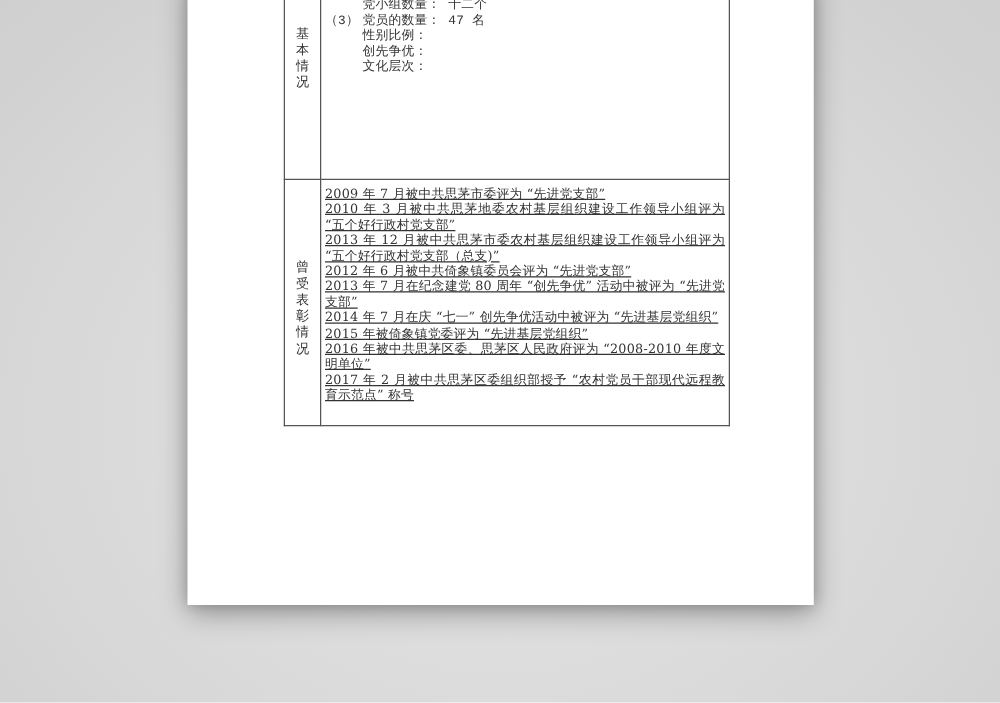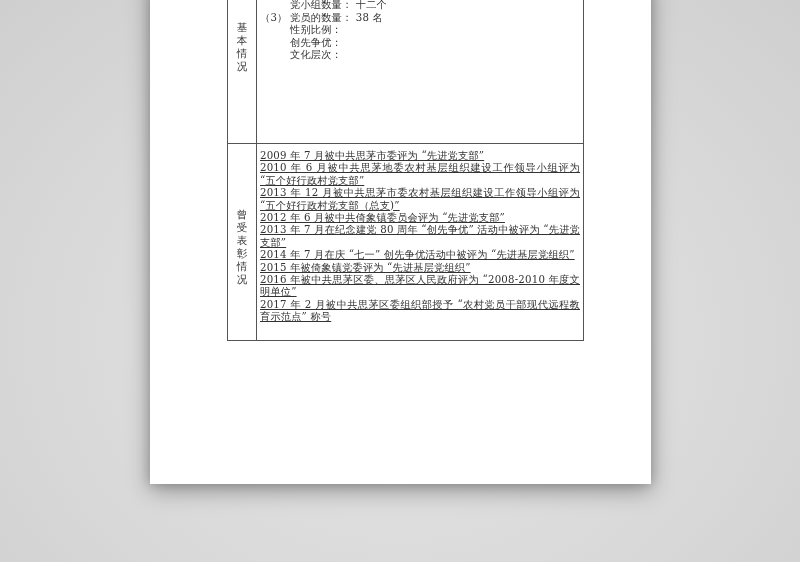--- a/index.html
+++ b/index.html
@@ -46,63 +46,63 @@
   .row-basic .vlabel { margin-top: 40px; }
   .row-awards td { height: 196px; }
   .row-awards .vlabel { margin-top: 64px; }
   .content-cell {
     padding: 0 3px 0 3px !important;
     font-size: 10.2px;
     line-height: 12.4px;
     letter-spacing: 0.2px;
   }
   .basic-lines { padding-top: 18px; }
-  .bline { white-space: nowrap; height: 12.6px; }
+  .bline { white-space: nowrap; height: 12.6px; font-family: Liberation Mono, monospace; }
   .bline .prefix { display: inline-block; width: 30px; text-align: left; }
   .award-lines { padding-top: 6px; }
   .aline { text-align: justify; text-decoration: underline; }
 </style>
 </head>
 <body>
 
 <div class="page">
   <table class="doc-table">
     <tbody>
         <tr class="row-basic">
       <td class="label-cell">
         <span class="vlabel">基本情况</span>
       </td>
       <td class="content-cell">
         <div class="basic-lines">
           <div class="bline">
             <span class="prefix"></span><span>党小组数量：  十二个</span>
           </div>
           <div class="bline">
-            <span class="prefix">（3）</span><span>党员的数量：  38 名</span>
+            <span class="prefix">（3）</span><span>党员的数量：  47 名</span>
           </div>
           <div class="bline">
             <span class="prefix"></span><span>性别比例：</span>
           </div>
           <div class="bline">
             <span class="prefix"></span><span>创先争优：</span>
           </div>
           <div class="bline">
             <span class="prefix"></span><span>文化层次：</span>
           </div>
         </div>
       </td>
     </tr>
     <tr class="row-awards">
       <td class="label-cell">
         <span class="vlabel">曾受表彰情况</span>
       </td>
       <td class="content-cell">
         <div class="award-lines">
           <div class="aline">2009 年 7 月被中共思茅市委评为 “先进党支部”</div>
-          <div class="aline">2010 年 6 月被中共思茅地委农村基层组织建设工作领导小组评为 “五个好行政村党支部”</div>
+          <div class="aline">2010 年 3 月被中共思茅地委农村基层组织建设工作领导小组评为 “五个好行政村党支部”</div>
           <div class="aline">2013 年 12 月被中共思茅市委农村基层组织建设工作领导小组评为 “五个好行政村党支部（总支)”</div>
           <div class="aline">2012 年 6 月被中共倚象镇委员会评为 “先进党支部”</div>
           <div class="aline">2013 年 7 月在纪念建党 80 周年 “创先争优” 活动中被评为 “先进党支部”</div>
           <div class="aline">2014 年 7 月在庆 “七一” 创先争优活动中被评为 “先进基层党组织”</div>
           <div class="aline">2015 年被倚象镇党委评为 “先进基层党组织”</div>
           <div class="aline">2016 年被中共思茅区委、思茅区人民政府评为 “2008-2010 年度文明单位”</div>
           <div class="aline">2017 年 2 月被中共思茅区委组织部授予 “农村党员干部现代远程教育示范点” 称号</div>
         </div>
       </td>
     </tr>

